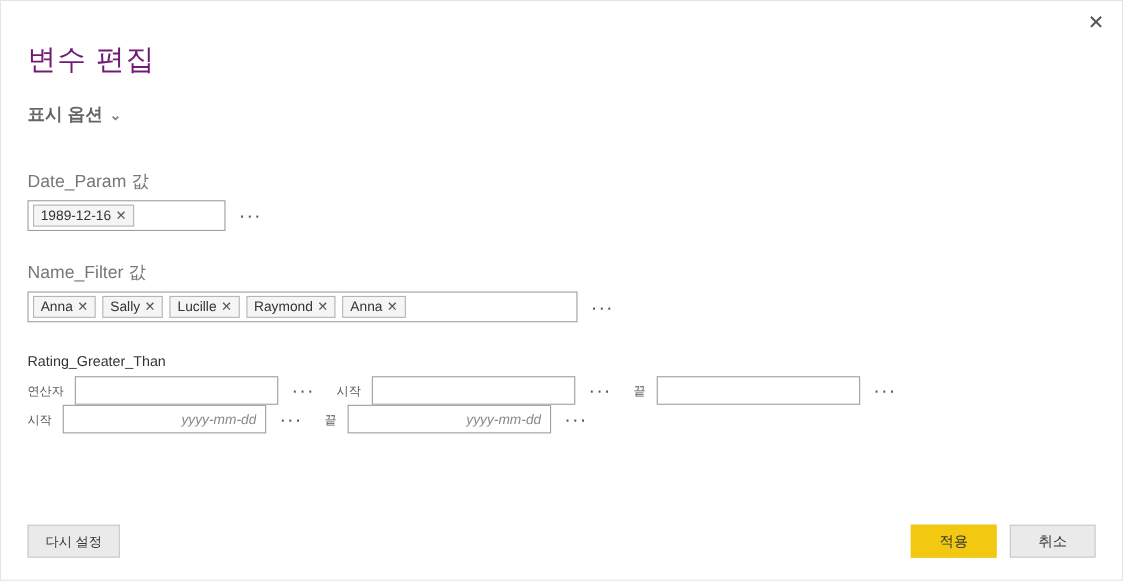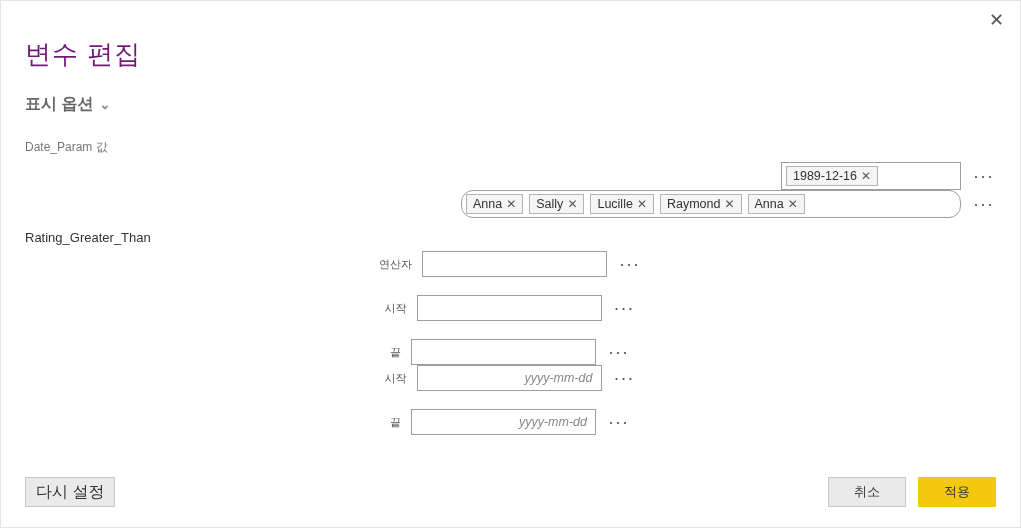--- a/index.html
+++ b/index.html
@@ -42,37 +42,36 @@
       font-weight: bold;
     }
     .chevron-down {
       font-size: 13px;
       color: #888;
     }
     .content {
       padding: 12px 24px 0 24px;
     }
     .param-label {
-      font-size: 12px;
+      font-size: 16px;
       color: #777;
-      margin-top: 12px;
+      margin-top: 28px;
       margin-bottom: 6px;
     }
     .param-label.dark {
       color: #333;
       font-size: 13px;
     }
     .row {
       display: flex;
       align-items: center;
       gap: 10px;
       flex-wrap: wrap;
-      justify-content: flex-end;
-    }
-    .row.wide { gap: 18px; flex-direction: column; }
+    }
+    .row.wide { gap: 18px; }
     .field-group {
       display: flex;
       align-items: center;
       gap: 10px;
     }
     .subgroup-label {
       font-size: 11px;
       color: #555;
       white-space: nowrap;
     }
@@ -80,21 +79,21 @@
       border: 1px solid #9e9e9e;
       background: #fff;
       min-height: 28px;
       display: flex;
       align-items: center;
       flex-wrap: wrap;
       gap: 6px;
       padding: 2px 4px;
     }
     .w180 { width: 180px; }
-    .w500 { width: 500px; border-radius: 12px; }
+    .w500 { width: 500px; }
     .w185 { width: 185px; }
     .w-date { width: 185px; }
     .token {
       border: 1px solid #b5b5b5;
       background: #f5f5f5;
       padding: 2px 6px;
       font-size: 12.5px;
       color: #333;
       display: inline-flex;
       align-items: center;
@@ -147,21 +146,21 @@
       background: #eaeaea;
       height: 30px;
       min-width: 78px;
       padding: 0 14px;
       font-size: 13px;
       color: #333;
       cursor: pointer;
       font-family: inherit;
     }
     .btn.small {
-      font-size: 16px;
+      font-size: 12px;
       min-width: 84px;
       padding: 0 10px;
     }
     .btn.primary {
       background: #f2c811;
       border-color: #f2c811;
       color: #333;
     }
   </style>
 </head>
@@ -184,20 +183,21 @@
   <div class="row">
     <div class="token-input w180">
       <span class="token">
         <span>1989-12-16</span>
         <span class="token-x">✕</span>
       </span>
     </div>
     <span class="ellipsis">···</span>
   </div>
 
+  <div class="param-label">Name_Filter 값</div>
   <div class="row">
     <div class="token-input w500">
       <span class="token">
         <span>Anna</span>
         <span class="token-x">✕</span>
       </span>
       <span class="token">
         <span>Sally</span>
         <span class="token-x">✕</span>
       </span>
@@ -247,19 +247,19 @@
       <input type="text" class="text-input w-date" placeholder="yyyy-mm-dd" style="">
       <span class="ellipsis">···</span>
     </div>
   </div>
 
 </div>
 
 <div class="footer">
   <button class="btn small">다시 설정</button>
   <div class="footer-right">
+    <button class="btn primary">적용</button>
     <button class="btn">취소</button>
-    <button class="btn primary">적용</button>
   </div>
 </div>
 
 
 
 
 </body></html>

